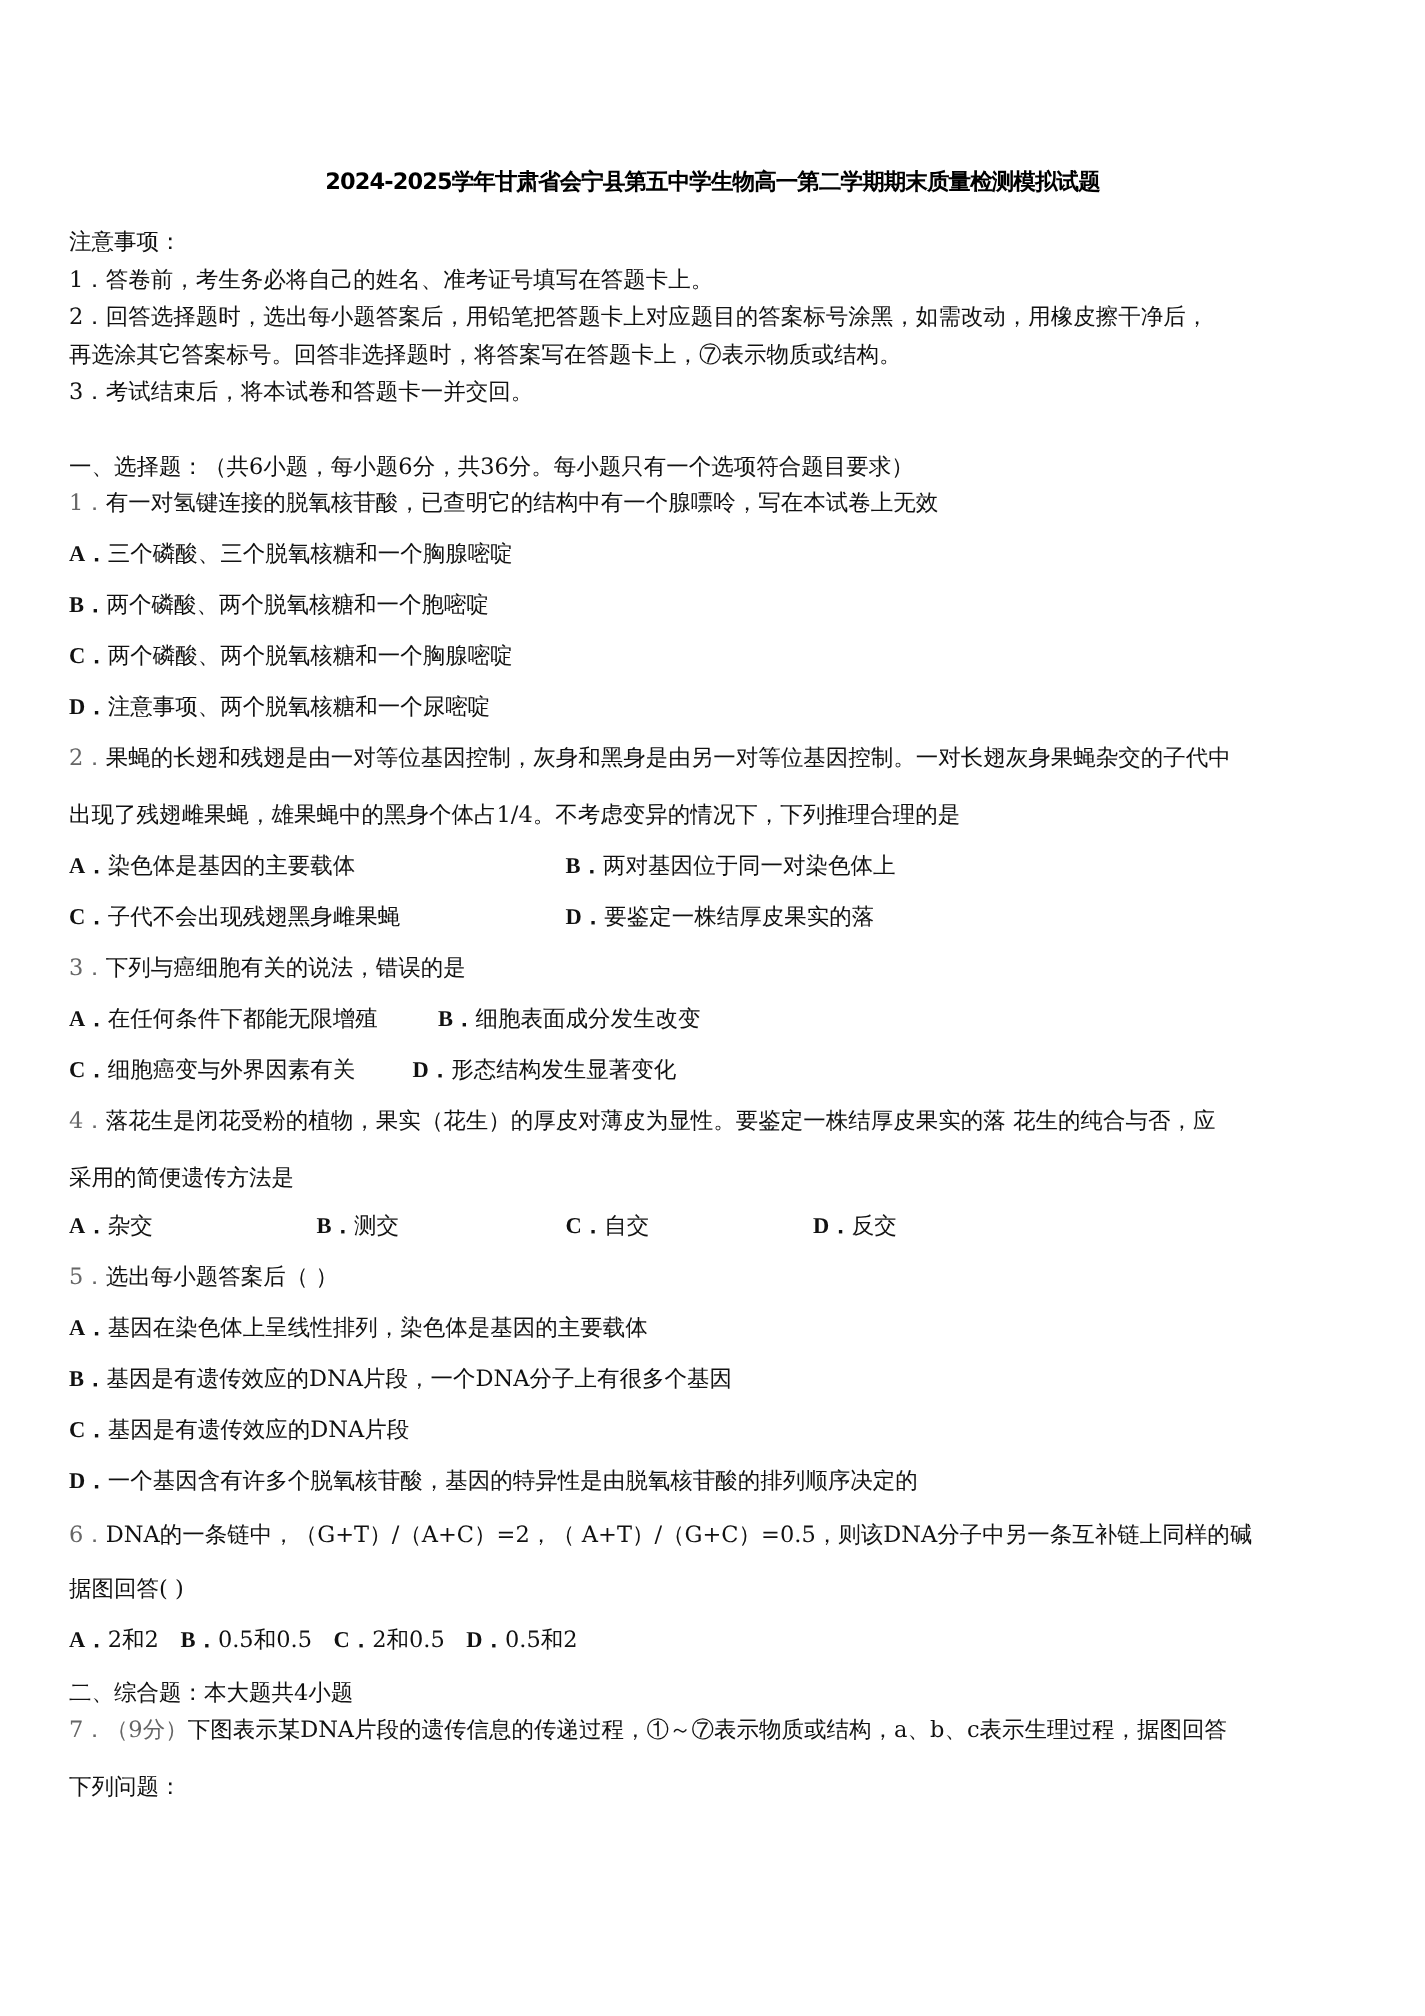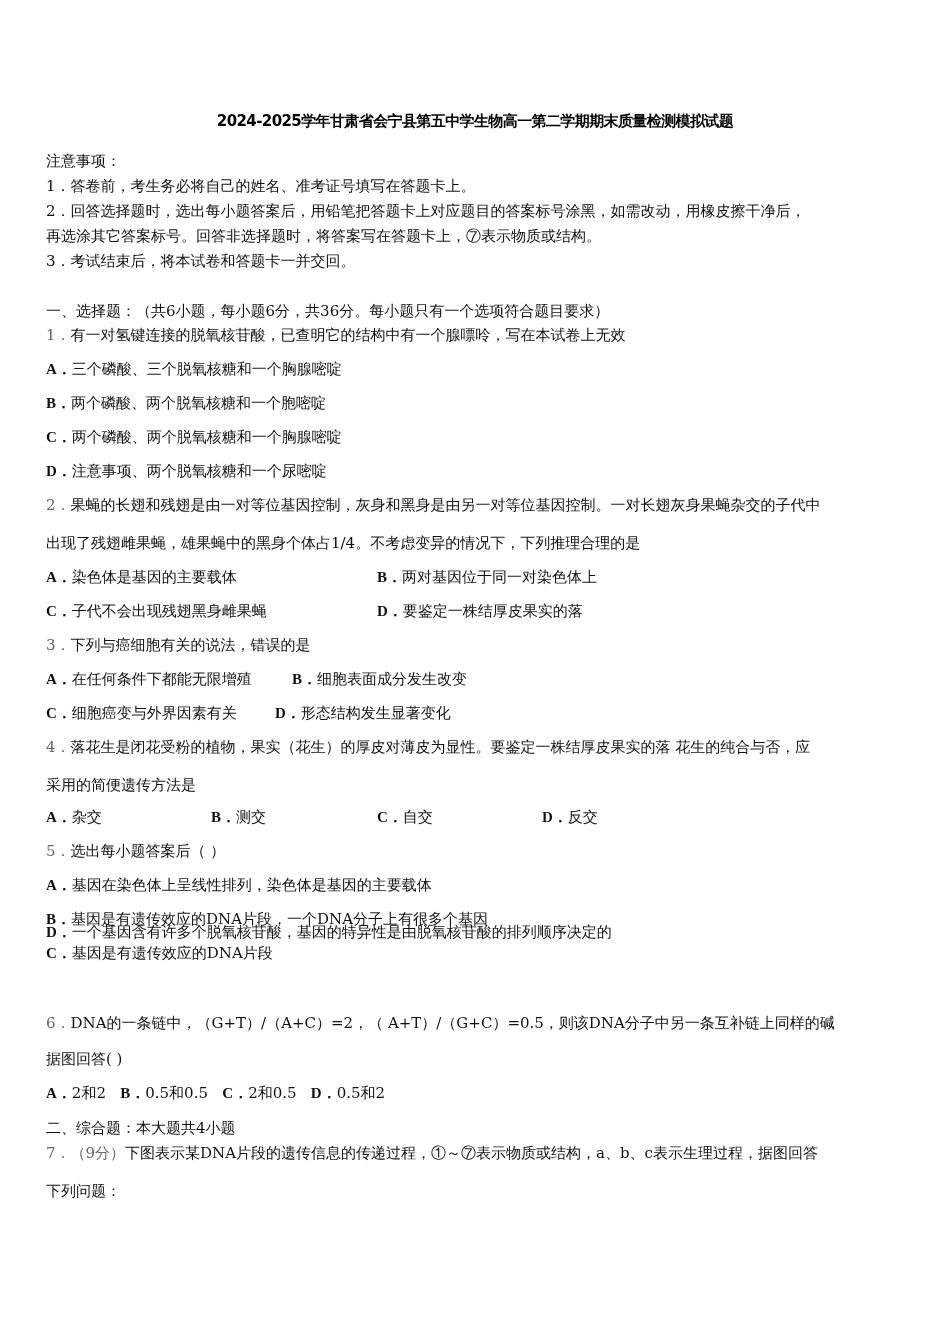--- a/index.html
+++ b/index.html
@@ -66,21 +66,21 @@
 <div class="line" style="top:807px; left:211px"><span class="opt-key">B．</span><span>测交</span></div>
 <div class="line" style="top:807px; left:377px"><span class="opt-key">C．</span><span>自交</span></div>
 <div class="line" style="top:807px; left:542px"><span class="opt-key">D．</span><span>反交</span></div>
 
 <div class="line" style="top:841px">
   <span class="qnum">5．</span><span>选出每小题答案后（   ）</span>
 </div>
 <div class="line" style="top:875px"><span class="opt-key">A．</span><span>基因在染色体上呈线性排列，染色体是基因的主要载体</span></div>
 <div class="line" style="top:909px"><span class="opt-key">B．</span><span>基因是有遗传效应的DNA片段，一个DNA分子上有很多个基因</span></div>
 <div class="line" style="top:943px"><span class="opt-key">C．</span><span>基因是有遗传效应的DNA片段</span></div>
-<div class="line" style="top:922px"><span class="opt-key">D．</span><span>一个基因含有许多个脱氧核苷酸，基因的特异性是由脱氧核苷酸的排列顺序决定的</span></div>
+<div class="line" style="top:977px"><span class="opt-key">D．</span><span>一个基因含有许多个脱氧核苷酸，基因的特异性是由脱氧核苷酸的排列顺序决定的</span></div>
 
 <div class="line" style="top:1013px">
   <span class="qnum">6．</span><span>DNA的一条链中，（G+T）/（A+C）=2，（ A+T）/（G+C）=0.5，则该DNA分子中另一条互补链上同样的碱</span>
 </div>
 <div class="line" style="top:1049px">据图回答(    )</div>
 <div class="line" style="top:1083px">
   <span class="opt-key">A．</span><span>2和2</span>&nbsp;&nbsp;
   <span class="opt-key">B．</span><span>0.5和0.5</span>&nbsp;&nbsp;
   <span class="opt-key">C．</span><span>2和0.5</span>&nbsp;&nbsp;
   <span class="opt-key">D．</span><span>0.5和2</span>

